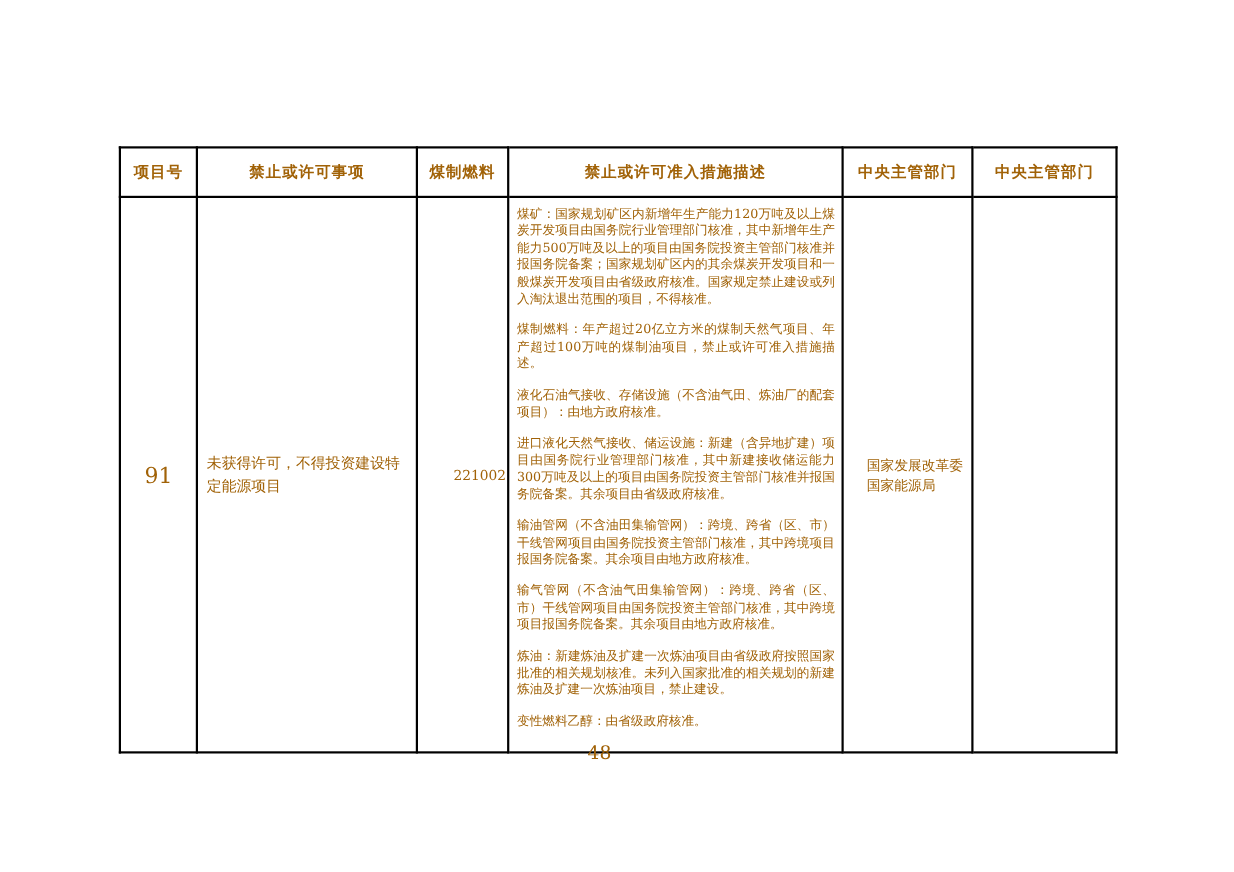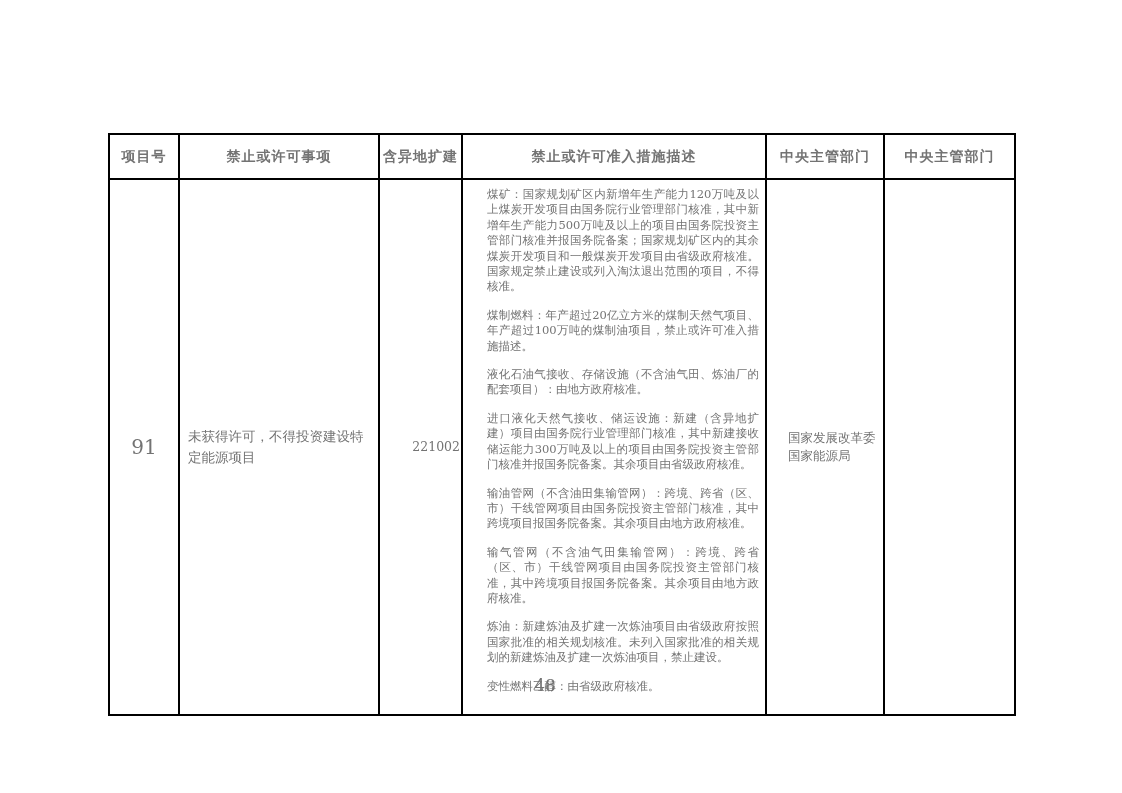--- a/index.html
+++ b/index.html
@@ -6,21 +6,21 @@
     margin: 0;
     padding: 0;
     background: #ffffff;
   }
   .sheet {
     position: relative;
     width: 1122px;
     height: 793px;
     background: #ffffff;
     font-family: "DejaVu Serif", "Liberation Serif", serif;
-    color: #737373;
+    color: #a16207;
     overflow: hidden;
   }
   table.doc-table {
     position: absolute;
     left: 108px;
     top: 133px;
     width: 906px;
     height: 537px;
     border-collapse: collapse;
     table-layout: fixed;
@@ -48,21 +48,21 @@
     line-height: 21px;
     padding: 15px 8px;
     text-align: left;
   }
   td.c-code {
     text-align: right;
     font-size: 12.5px;
   }
   td.c-desc {
     vertical-align: top;
-    padding: 7px 6px 4px 24px;
+    padding: 7px 6px 4px 7px;
     font-size: 11.5px;
     line-height: 15.4px;
     text-align: justify;
   }
   td.c-desc p {
     margin: 0 0 13px 0;
   }
   td.c-desc p:last-child {
     margin-bottom: 16px;
   }
@@ -95,21 +95,21 @@
       <col style="width:200px">
       <col style="width:83px">
       <col style="width:304px">
       <col style="width:118px">
       <col style="width:131px">
     </colgroup>
     <thead>
       <tr>
         <th>项目号</th>
         <th>禁止或许可事项</th>
-        <th>含异地扩建</th>
+        <th>煤制燃料</th>
         <th>禁止或许可准入措施描述</th>
         <th>中央主管部门</th>
         <th>中央主管部门</th>
       </tr>
     </thead>
     <tbody>
       <tr>
         <td class="c-no">91</td>
         <td class="c-item">未获得许可，不得投资建设特定能源项目</td>
         <td class="c-code">221002</td>

